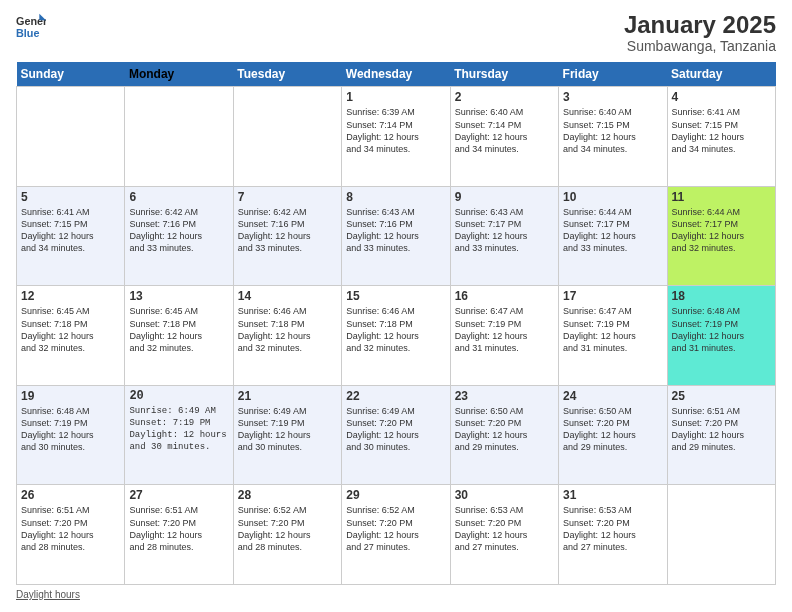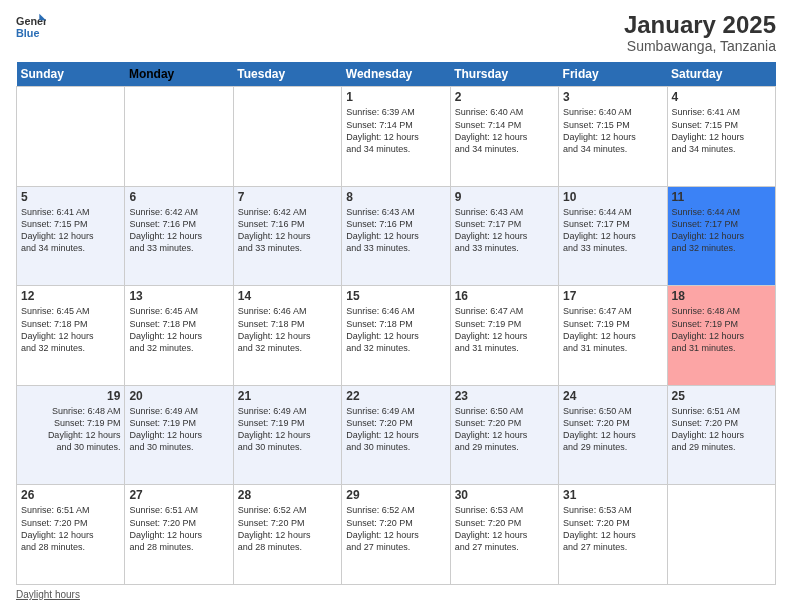--- a/index.html
+++ b/index.html
@@ -199,21 +199,21 @@
 Daylight: 12 hours
 and 33 minutes.</div>
           </td>
           <td style="background-color: rgb(238, 242, 251);">
             <span class="date-num">10</span>
             <div class="cell-info" style="white-space: pre-line;">Sunrise: 6:44 AM
 Sunset: 7:17 PM
 Daylight: 12 hours
 and 33 minutes.</div>
           </td>
-          <td style="background-color: #3b82f6;">
+          <td style="background-color: #bef264;">
             <span class="date-num">11</span>
             <div class="cell-info" style="white-space: pre-line;">Sunrise: 6:44 AM
 Sunset: 7:17 PM
 Daylight: 12 hours
 and 32 minutes.</div>
           </td>
         </tr>
         <tr>
           <td style="background-color: rgb(255, 255, 255);">
             <span class="date-num">12</span>
@@ -250,37 +250,37 @@
 Daylight: 12 hours
 and 31 minutes.</div>
           </td>
           <td style="background-color: rgb(255, 255, 255);">
             <span class="date-num">17</span>
             <div class="cell-info" style="white-space: pre-line;">Sunrise: 6:47 AM
 Sunset: 7:19 PM
 Daylight: 12 hours
 and 31 minutes.</div>
           </td>
-          <td style="background-color: #fca5a5;">
+          <td style="background-color: #5eead4;">
             <span class="date-num">18</span>
             <div class="cell-info" style="white-space: pre-line;">Sunrise: 6:48 AM
 Sunset: 7:19 PM
 Daylight: 12 hours
 and 31 minutes.</div>
           </td>
         </tr>
         <tr>
-          <td style="background-color: rgb(238, 242, 251); text-align: right;">
+          <td style="background-color: rgb(238, 242, 251);">
             <span class="date-num">19</span>
             <div class="cell-info" style="white-space: pre-line;">Sunrise: 6:48 AM
 Sunset: 7:19 PM
 Daylight: 12 hours
 and 30 minutes.</div>
           </td>
-          <td style="background-color: rgb(238, 242, 251);">
+          <td style="background-color: rgb(238, 242, 251); font-family: Liberation Mono, monospace;">
             <span class="date-num">20</span>
             <div class="cell-info" style="white-space: pre-line;">Sunrise: 6:49 AM
 Sunset: 7:19 PM
 Daylight: 12 hours
 and 30 minutes.</div>
           </td>
           <td style="background-color: rgb(238, 242, 251);">
             <span class="date-num">21</span>
             <div class="cell-info" style="white-space: pre-line;">Sunrise: 6:49 AM
 Sunset: 7:19 PM

